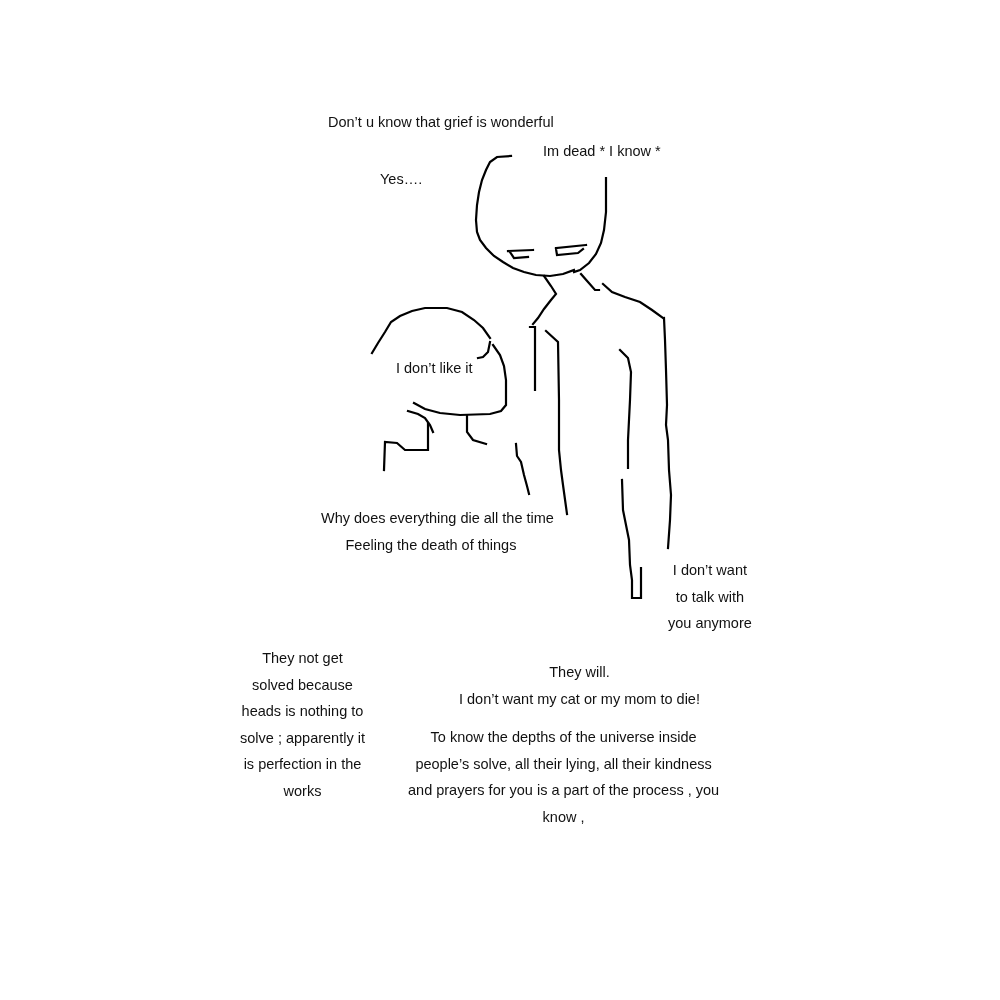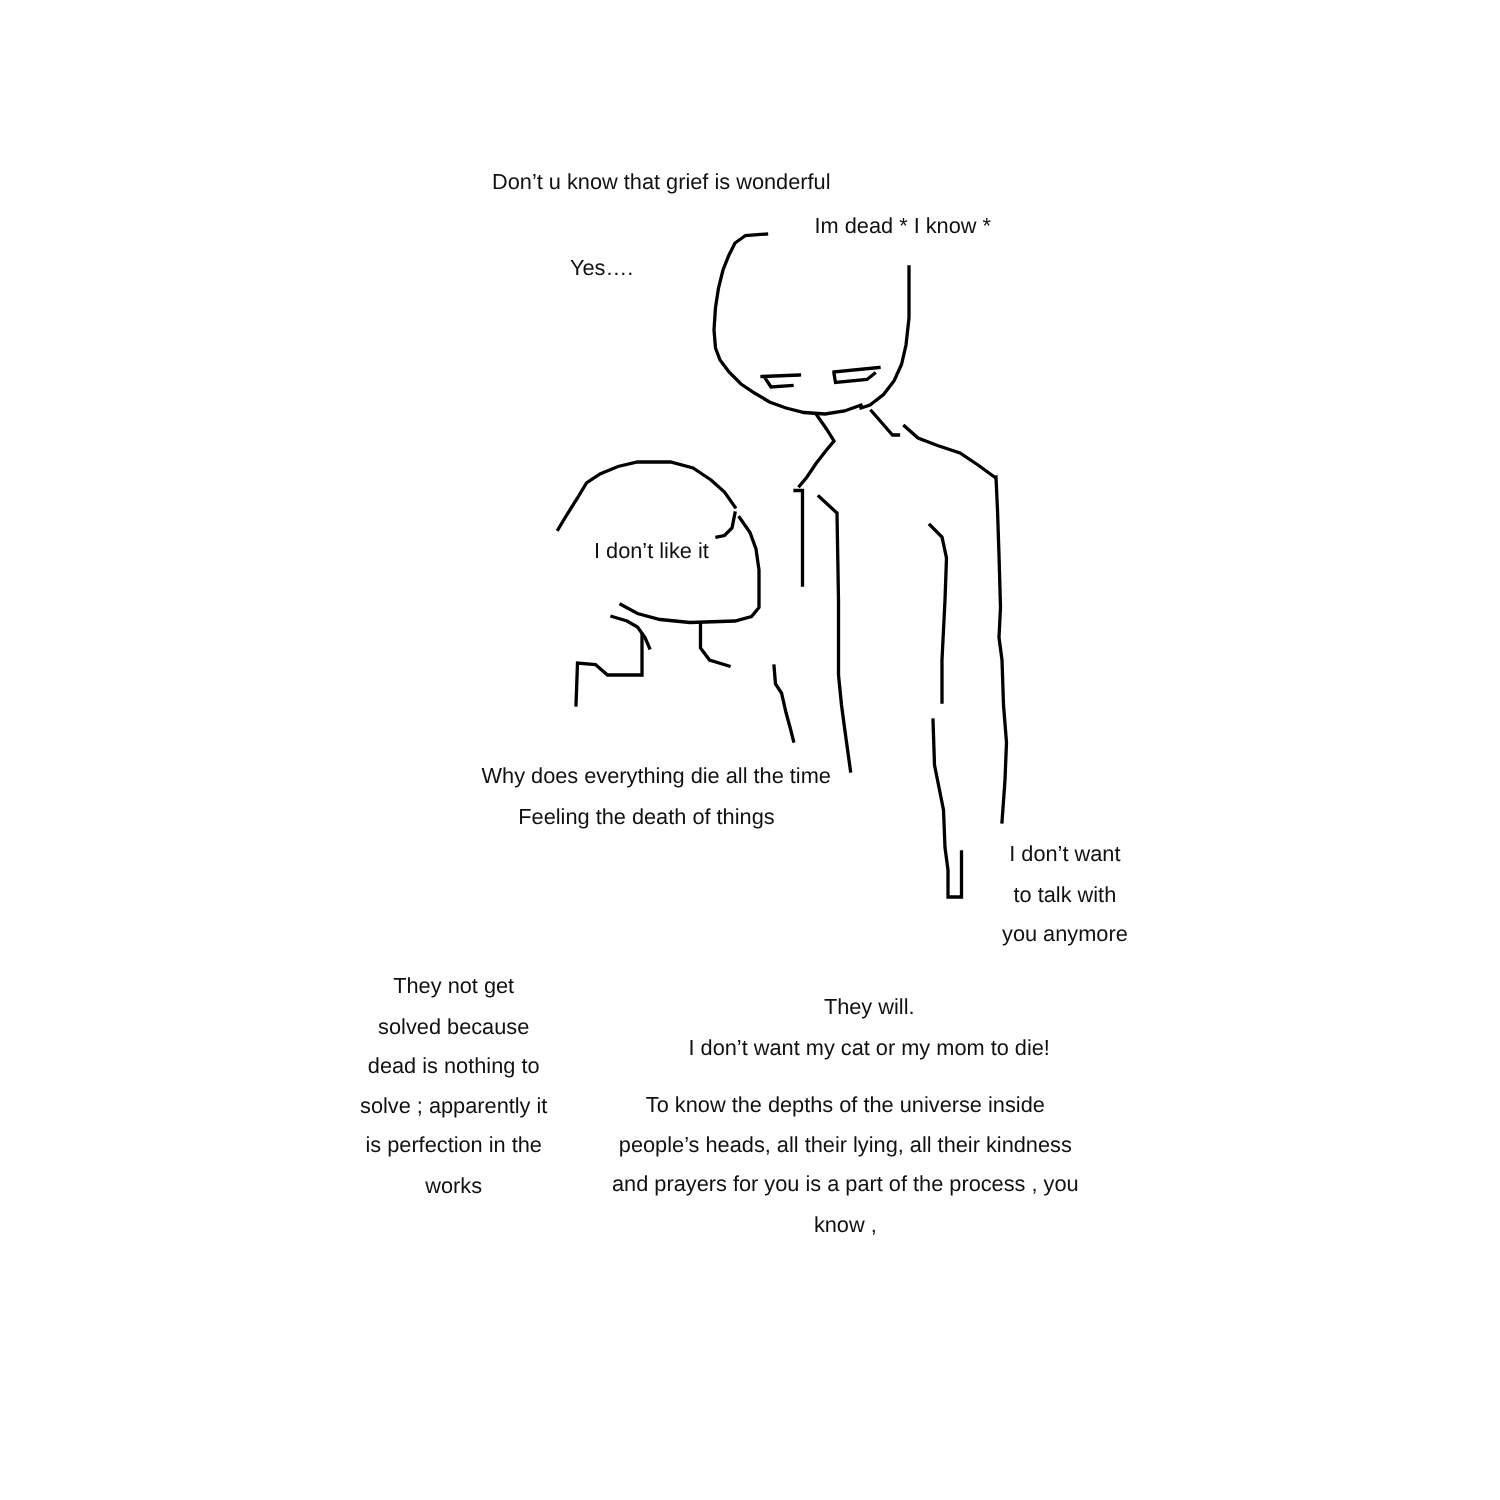--- a/index.html
+++ b/index.html
@@ -107,31 +107,31 @@
 
   <div class="txt block" style="left:668px; top:557px;">
     <div>I don’t want</div>
     <div>to talk with</div>
     <div>you anymore</div>
   </div>
 
   <div class="txt block" style="left:240px; top:645px;">
     <div>They not get</div>
     <div>solved because</div>
-    <div>dead is nothing to</div>
+    <div>heads is nothing to</div>
     <div>solve ; apparently it</div>
     <div>is perfection in the</div>
     <div>works</div>
   </div>
 
   <div class="txt block" style="left:459px; top:659px;">
     <div>They will.</div>
     <div>I don’t want my cat or my mom to die!</div>
   </div>
 
   <div class="txt block" style="left:408px; top:724px;">
     <div>To know the depths of the universe inside</div>
-    <div>people’s heads, all their lying, all their kindness</div>
+    <div>people’s solve, all their lying, all their kindness</div>
     <div>and prayers for you is a part of the process , you</div>
     <div>know ,</div>
   </div>
 
 </div>
 
 </body></html>

